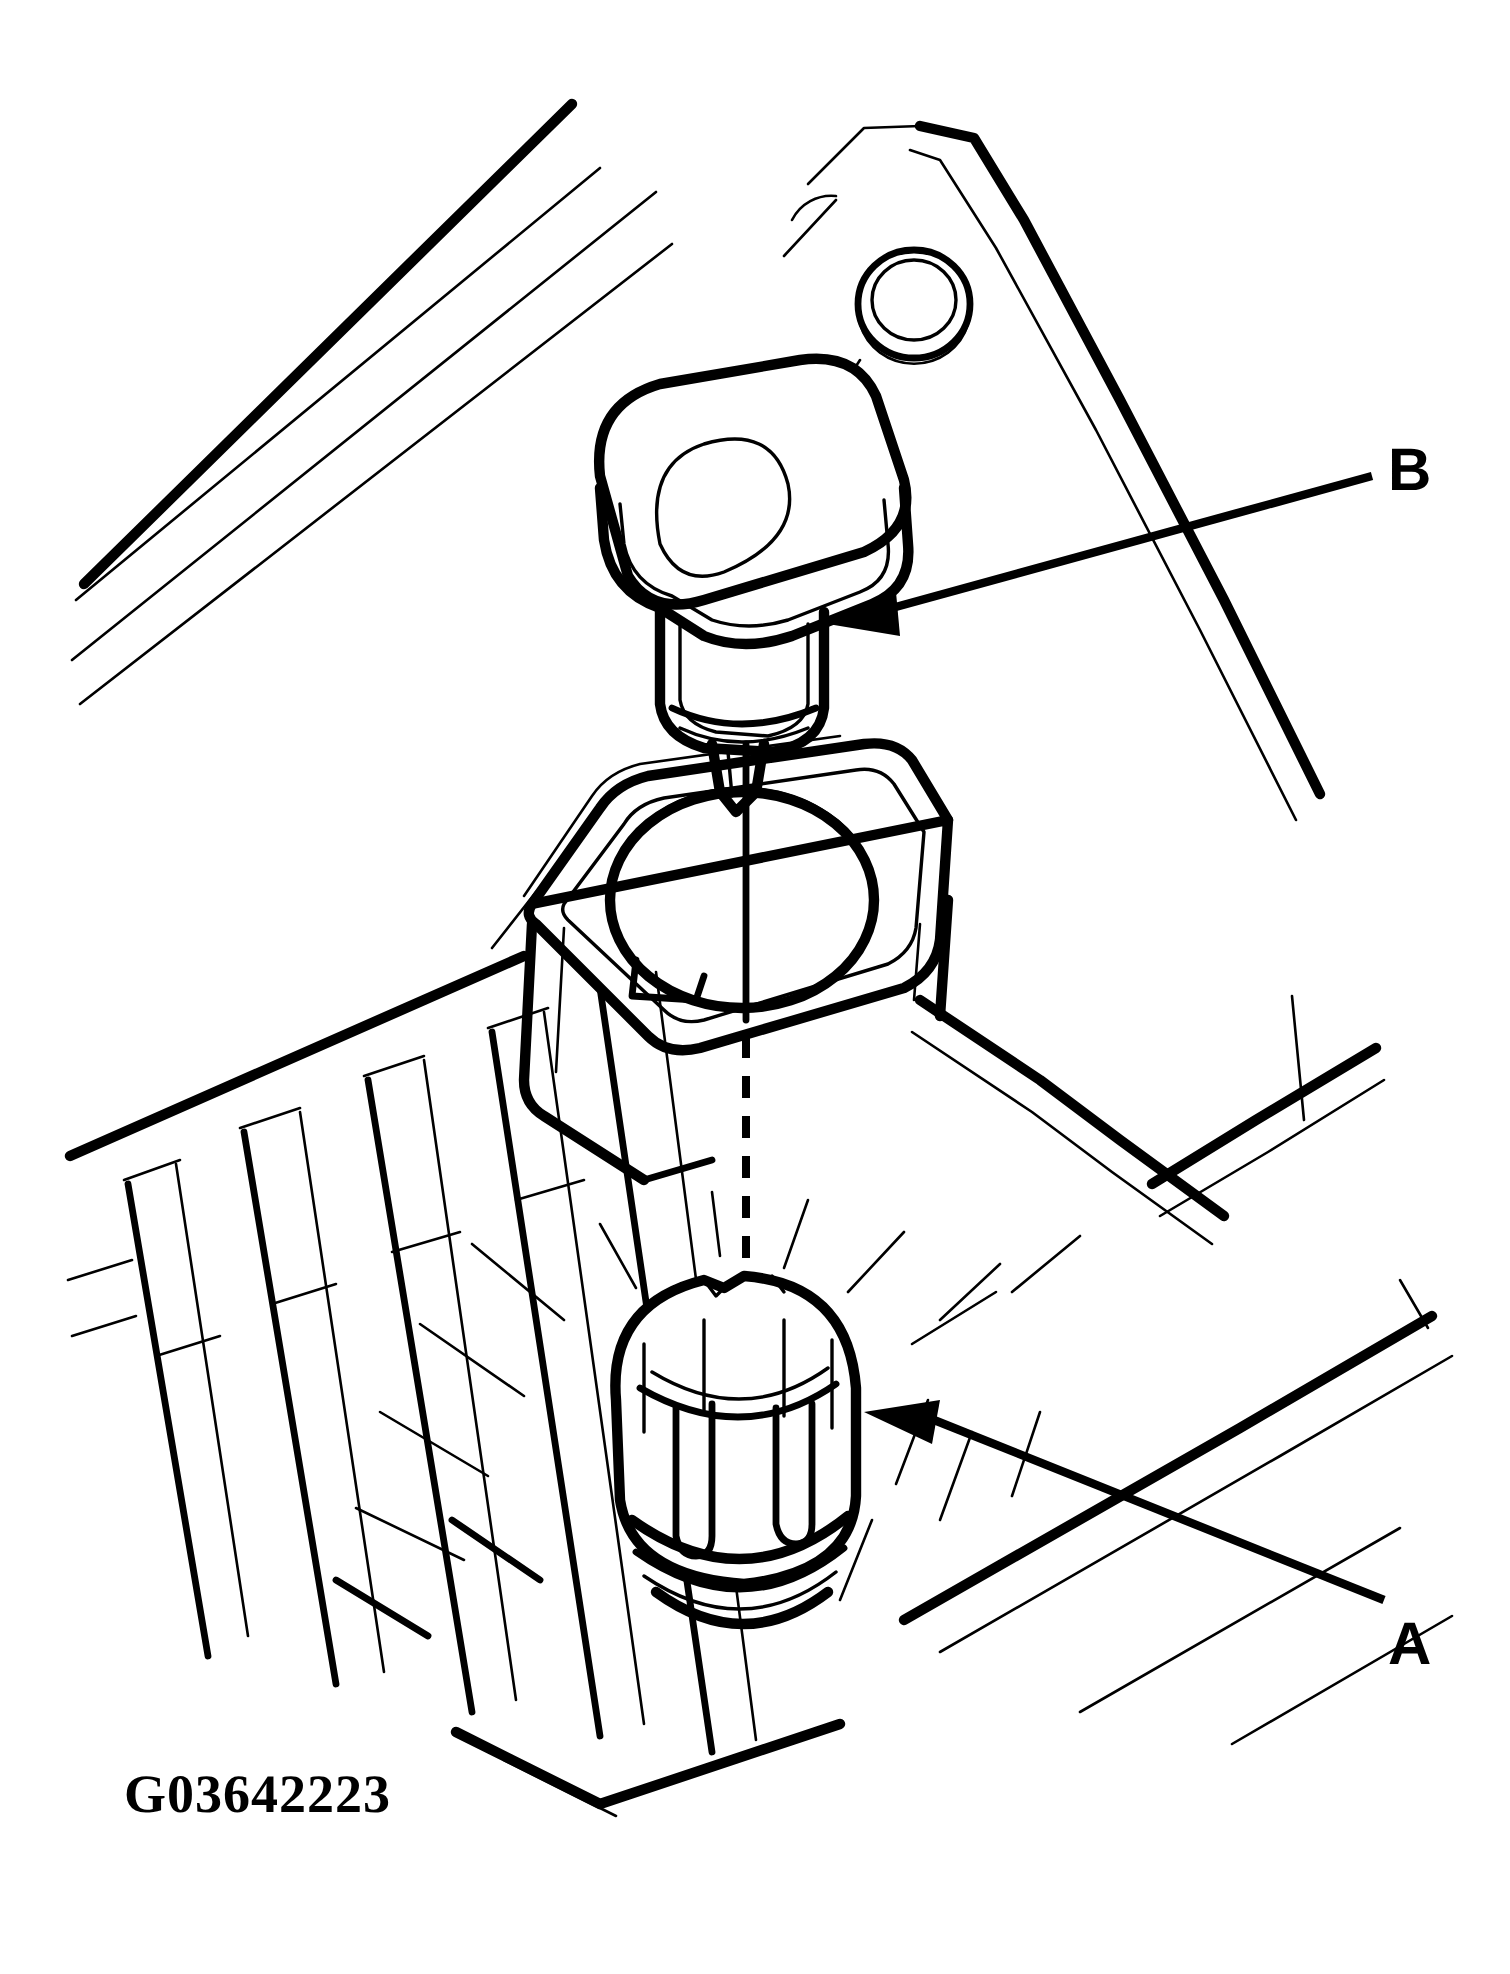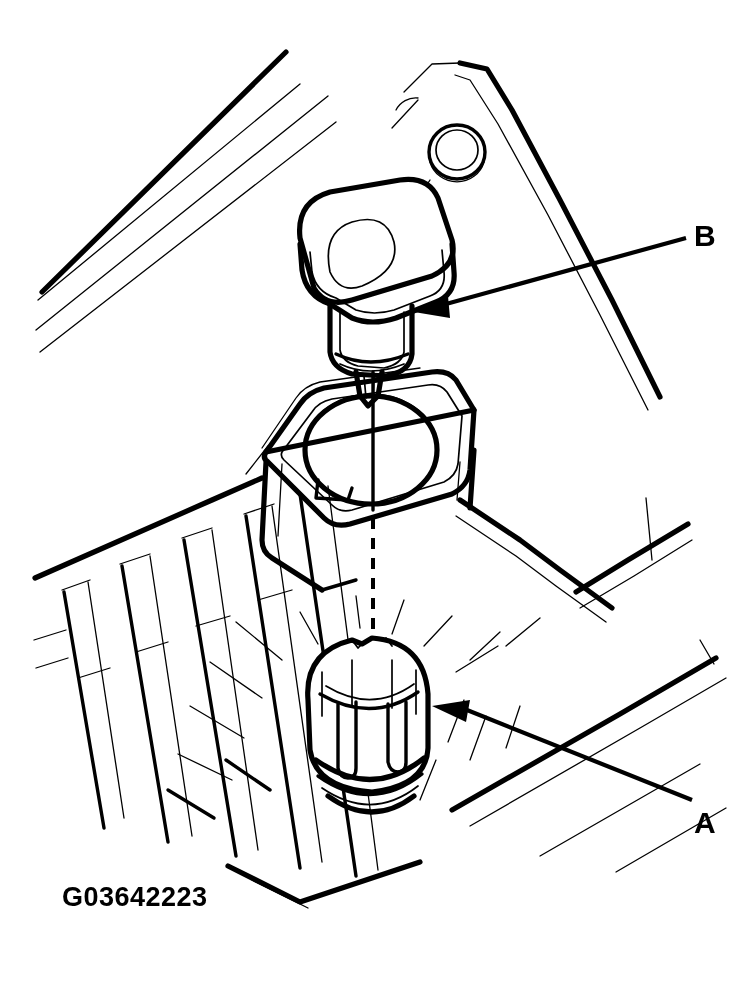--- a/index.html
+++ b/index.html
@@ -22,21 +22,21 @@
     left: 0;
     top: 0;
     width: 755px;
     height: 987px;
     display: block;
   }
   .fig-caption {
     position: absolute;
     left: 62px;
     top: 882px;
-    font-family: Liberation Sans, sans-serif;
+    font-family: Liberation Serif, serif;
     font-size: 27px;
     font-weight: 700;
     letter-spacing: 0.5px;
     color: #000000;
     white-space: nowrap;
   }
   .callout-label {
     position: absolute;
     font-family: "Liberation Sans", sans-serif;
     font-size: 30px;

